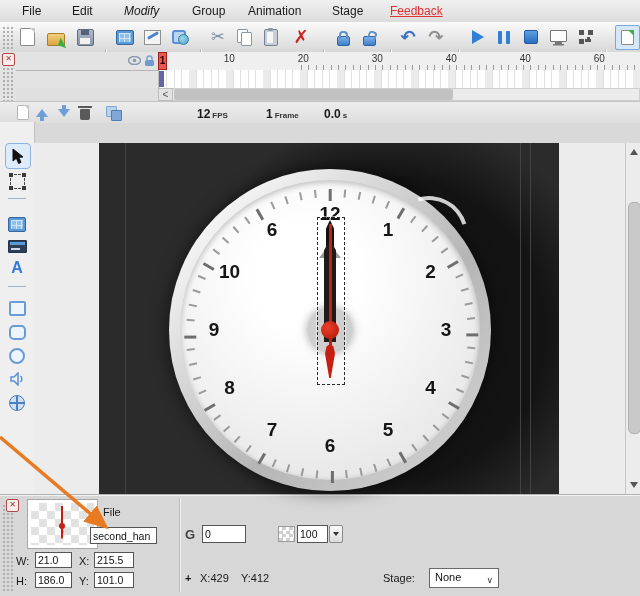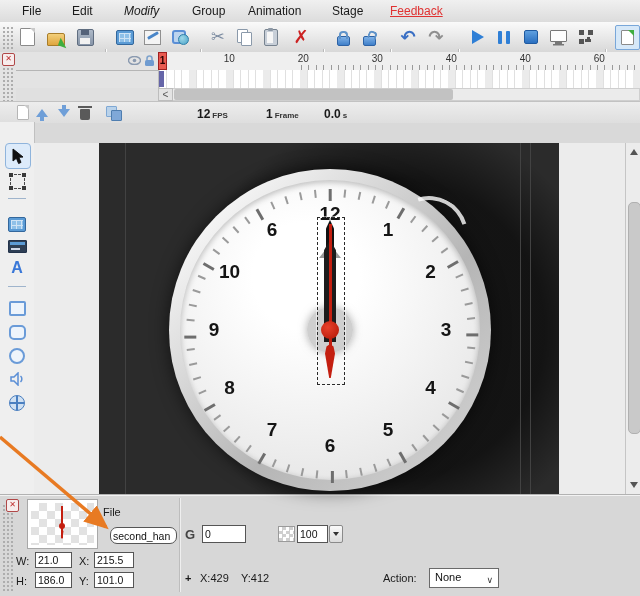--- a/index.html
+++ b/index.html
@@ -586,21 +586,21 @@
     <div class="grip" style="left:1px;top:8px;height:88px;"></div>
     <div class="closebox" style="left:6px;top:4px;">✕</div>
 
     <div id="thumbbox">
       <div id="thumb-line"></div>
       <div id="thumb-dot"></div>
       <div id="thumb-tail"></div>
     </div>
 
     <span class="plabel" style="left:103px;top:11px;">File</span>
-    <input class="pinput" style="left: 110px; top: 32px; width: 67px; height: 17px; border-radius: 7px;" value="second_han">
+    <input class="pinput" style="left: 90px; top: 32px; width: 67px; height: 17px;" value="second_han">
 
     <span class="plabel" style="left:16px;top:60px;">W:</span>
     <input class="pinput" style="left: 35px; top: 57px; width: 37px; height: 16px;" value="21.0">
     <span class="plabel" style="left:79px;top:60px;">X:</span>
     <input class="pinput" style="left: 94px; top: 57px; width: 40px; height: 16px;" value="215.5">
     <span class="plabel" style="left:16px;top:80px;">H:</span>
     <input class="pinput" style="left: 35px; top: 77px; width: 37px; height: 16px;" value="186.0">
     <span class="plabel" style="left:79px;top:80px;">Y:</span>
     <input class="pinput" style="left: 94px; top: 77px; width: 40px; height: 16px;" value="101.0">
 
@@ -611,21 +611,21 @@
     <span class="checkicon" style="left:278px;top:31px;"></span>
     <input class="pinput" style="left: 297px; top: 30px; width: 31px; height: 18px;" value="100">
     <div id="opac-dd">
         <span class="tri-dd"></span>
       </div>
 
     <span class="plabel" style="left:185px;top:77px;font-weight:bold;">+</span>
     <span class="plabel" style="left:200px;top:77px;">X:429</span>
     <span class="plabel" style="left:241px;top:77px;">Y:412</span>
 
-    <span class="plabel" style="left:383px;top:77px;">Action:</span>
+    <span class="plabel" style="left:383px;top:77px;">Stage:</span>
     <div id="action-select">
       <span>None</span>
       <span class="chev">∨</span>
     </div>
   </div>
 
   <svg id="annot">
     <defs>
       <marker id="ah" markerWidth="8" markerHeight="8" refX="6" refY="3" orient="auto">
         <path d="M0,0 L7,3 L0,6 Z" fill="#e87a22"></path>

